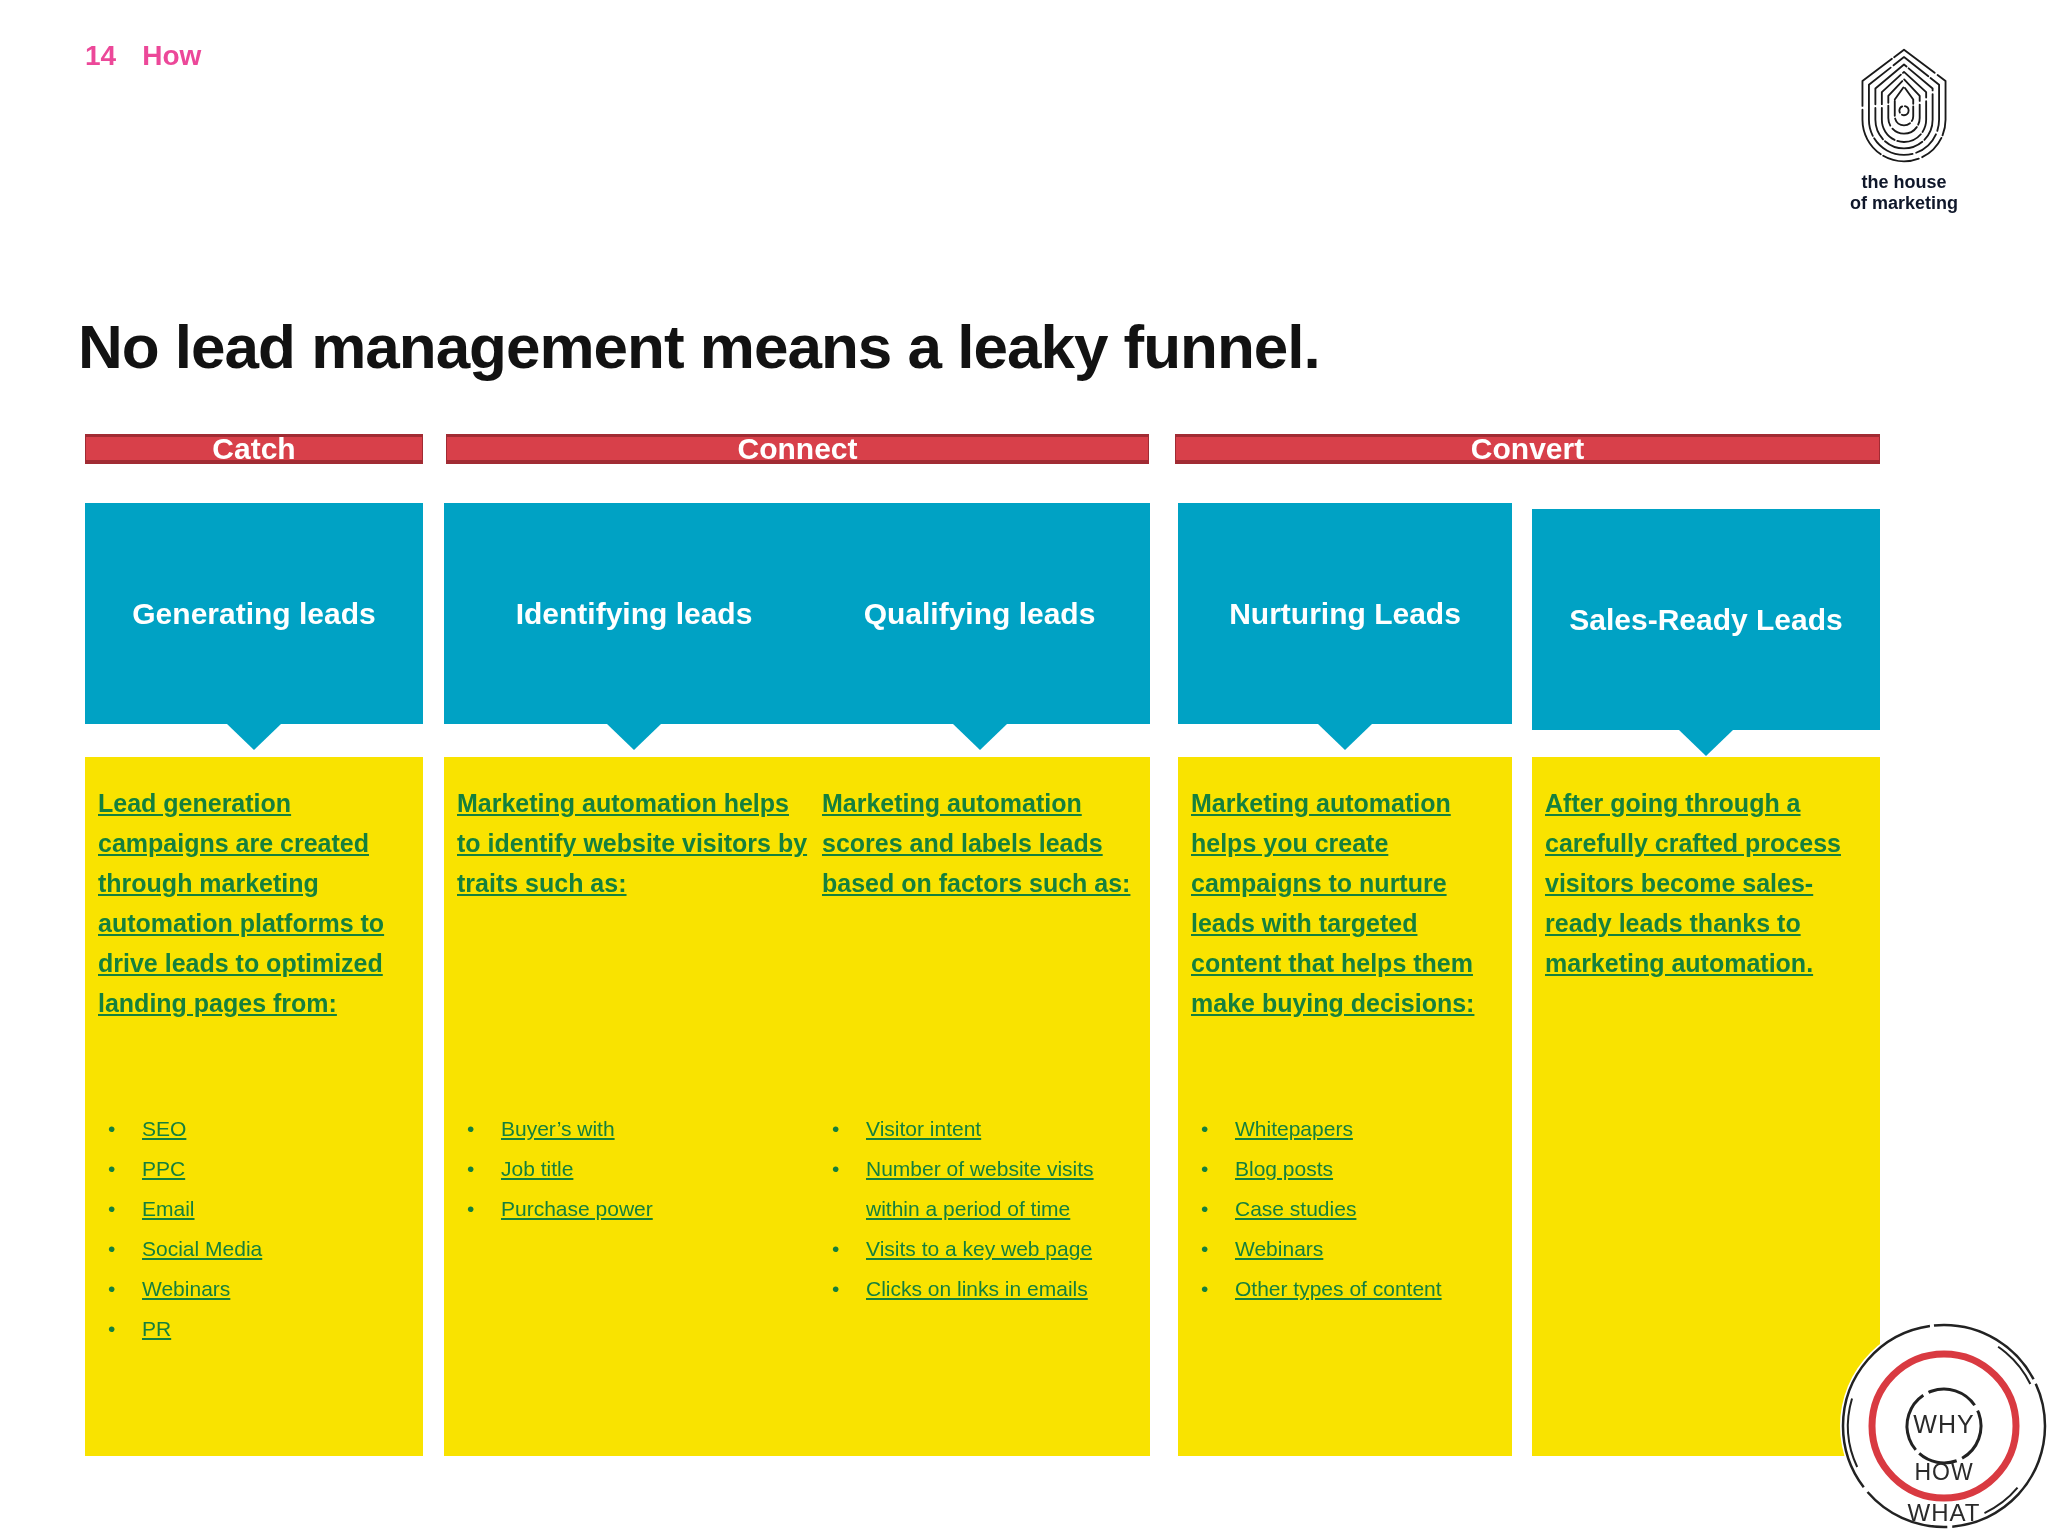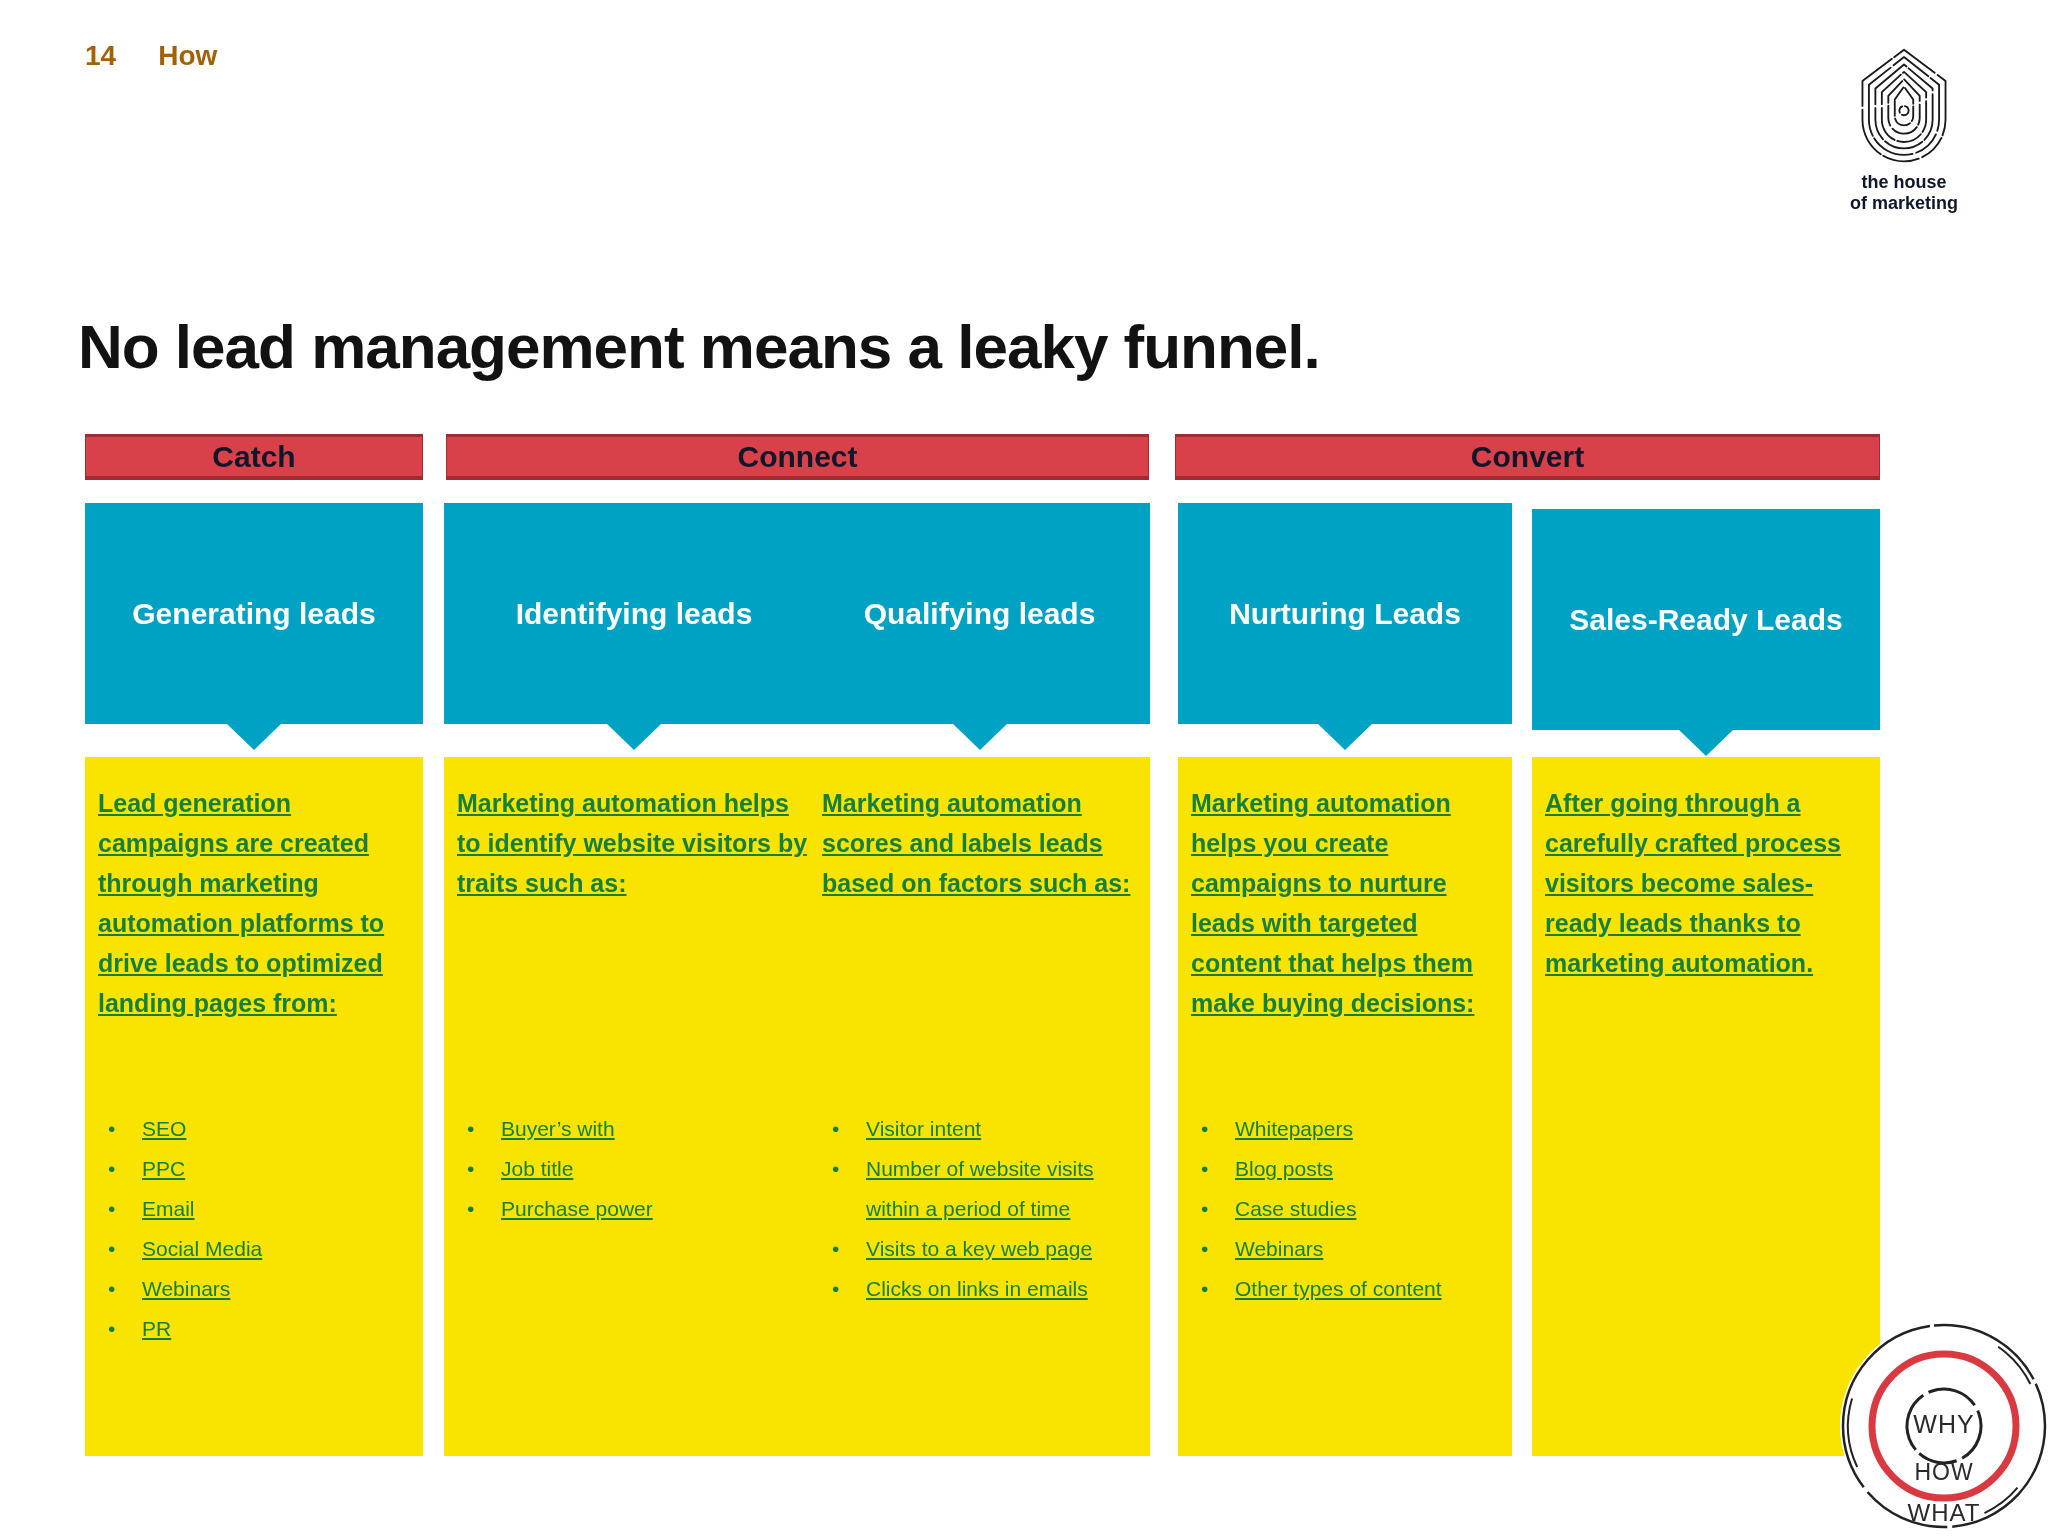--- a/index.html
+++ b/index.html
@@ -1,38 +1,38 @@
 <!DOCTYPE html>
 <html style="--stage-bar-red: #d8404a; --stage-bar-red-dark: #a12b33; --stage-teal: #00a2c4; --detail-yellow: #f9e300; --badge-red: #d93a41; --text-dark: #1c1c1c;"><head>
 <meta charset="utf-8">
 <style>
   html,body{margin:0;padding:0;background:#e8e8e8;}
   .slide{
     position:relative; width:2048px; height:1536px; background:#ffffff;
     font-family:"Liberation Sans",sans-serif; overflow:hidden; color:#1c1c1c;
   }
   
-  .page-header{position:absolute; top:40px; left:85px; display:flex; gap:42px;
-    font-size:28px; font-weight:700; color:#a16207;}
+  .page-header{position:absolute; top:40px; left:85px; display:flex; gap:26px;
+    font-size:28px; font-weight:700; color:#ec4899;}
   
   .logo{position:absolute; top:46px; left:1842px; width:124px; text-align:center;}
   .logo svg{display:block; margin:0 auto; width:96px; height:120px;}
   .logo-text{font-size:18px; font-weight:700; color:#0f172a; line-height:21px; margin-top:6px;}
   
   .slide-title{position:absolute; top:272px; left:78px; width:1900px;
     font-size:62px; font-weight:700; letter-spacing:-1px; color:#121212; line-height:1.05;}
   
-  .stage-bar{position:absolute; top:434px; height:46px; box-sizing:border-box;
+  .stage-bar{position:absolute; top:434px; height:30px; box-sizing:border-box;
     background:var(--stage-bar-red);
     border-top:3px solid var(--stage-bar-red-dark);
     border-bottom:4px solid var(--stage-bar-red-dark);
     border-left:1px solid var(--stage-bar-red-dark);
     border-right:1px solid var(--stage-bar-red-dark);
     display:flex; align-items:center; justify-content:center;
-    color:#0f172a; font-size:30px; font-weight:700;}
+    color:#ffffff; font-size:30px; font-weight:700;}
   .bar-catch{left:85px; width:338px;}
   .bar-connect{left:446px; width:703px;}
   .bar-convert{left:1175px; width:705px;}
   
   .column{position:absolute; top:503px; height:1200px;}
   .col-1{left:85px;  width:338px;}
   .col-2{left:444px; width:344px;padding-left:36px;}
   .col-3{left:809px; width:341px;}
   .col-4{left:1178px;width:334px;}
   .col-5{left:1532px;width:348px;}

